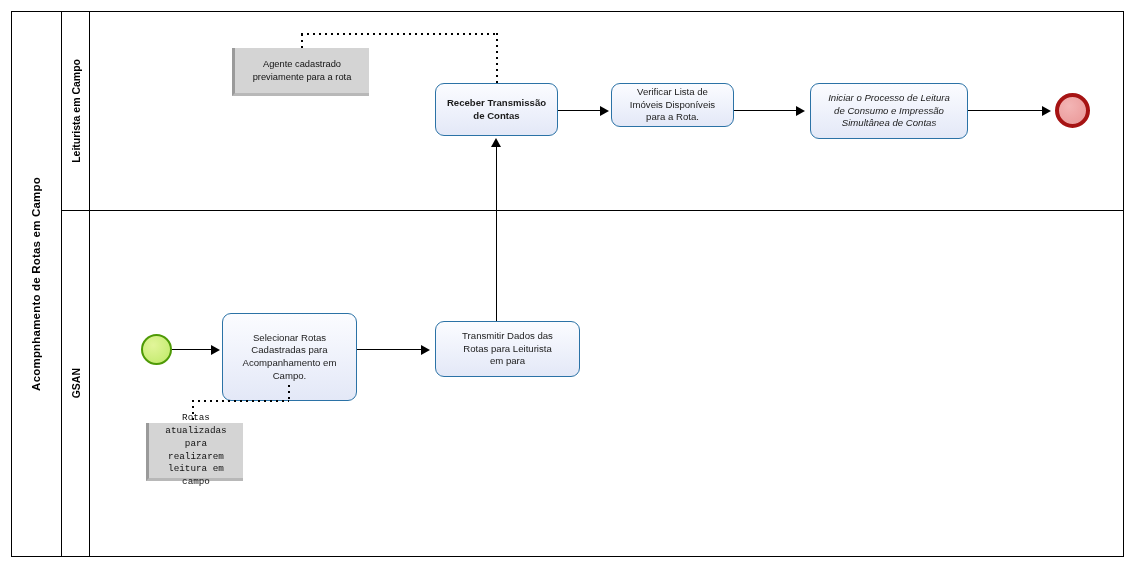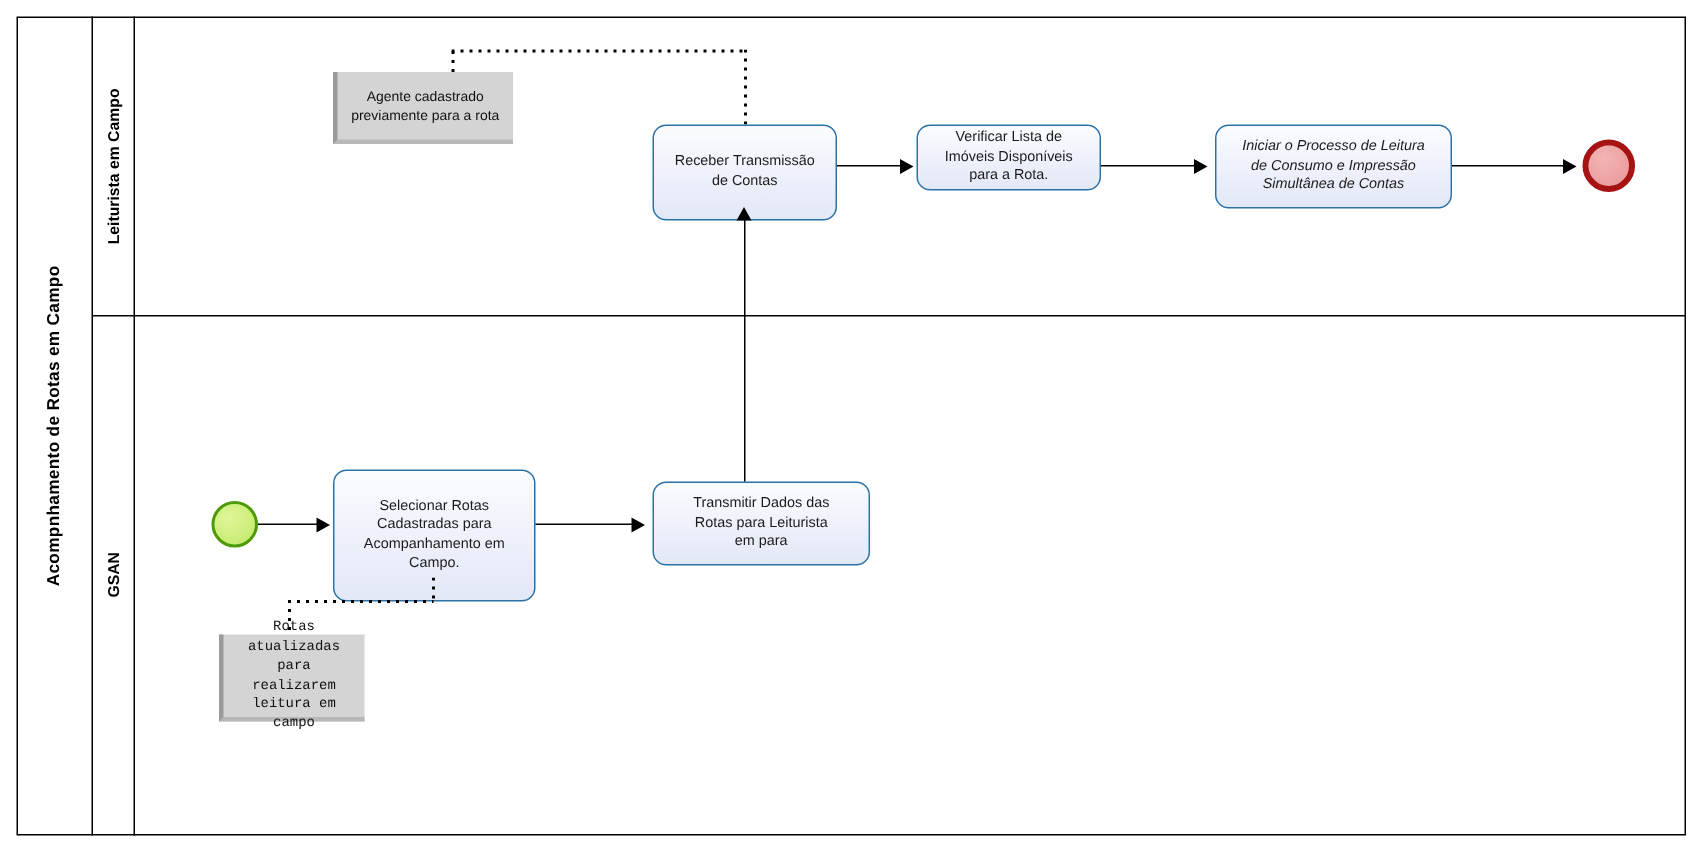--- a/index.html
+++ b/index.html
@@ -60,32 +60,32 @@
 
   <div class="lane-header" style="top:11px;height:199px;">
     <div class="lane-header-txt">Leiturista em Campo</div>
   </div>
   <div class="lane-header" style="top:210px;height:347px;">
     <div class="lane-header-txt">GSAN</div>
   </div>
 
   <div class="lane-div" style="top:210px;"></div>
 
-  <div class="note" style="left:222px;top:48px;width:120px;height:48px;">
+  <div class="note" style="left:232px;top:48px;width:137px;height:48px;">
     <div>
       <span>Agente cadastrado</span>
       <span>previamente para a rota</span>
     </div>
   </div>
 
   <div class="dot-v" style="left:301px;top:34px;height:15px;"></div>
   <div class="dot-h" style="left:301px;top:33px;width:197px;"></div>
   <div class="dot-v" style="left:496px;top:33px;height:50px;"></div>
 
-  <div class="task" style="left:435px;top:83px;width:123px;height:64px;">
+  <div class="task" style="left:435px;top:83px;width:123px;height:53px;font-weight:bold;">
     <div>
       <span>Receber Transmissão</span>
       <span>de Contas</span>
     </div>
   </div>
 
   <div class="line-h" style="left:558px;top:110px;width:49px;"></div>
   <div class="arrow arrow-r" style="left:600px;top:106px;"></div>
 
   <div class="task" style="left:611px;top:83px;width:123px;height:44px;">

